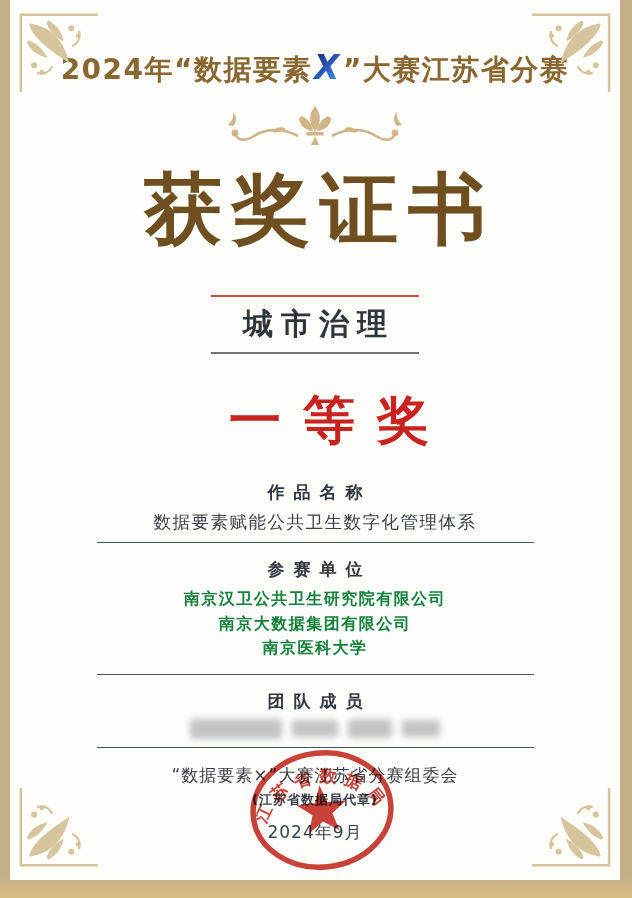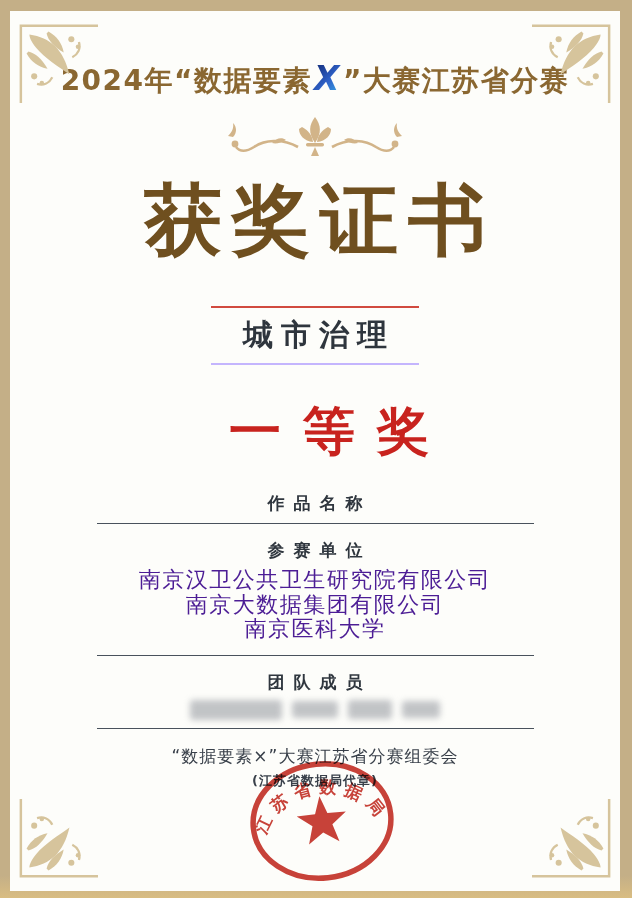--- a/index.html
+++ b/index.html
@@ -5,21 +5,21 @@
   * { margin:0; padding:0; box-sizing:border-box; }
   html,body { width:632px; height:898px; }
   body {
     font-family:"DejaVu Sans","Liberation Sans",sans-serif;
     background:#c6b189;
     position:relative;
     overflow:hidden;
   }
   .frame { position:absolute; inset:0; background:linear-gradient(#c4af87,#c4af87 97.5%,#d9bd82); }
   .paper {
-    position:absolute; left:10px; top:11px; width:610px; height:880px;
+    position:absolute; left:10px; top:0; width:610px; height:880px;
     background:#fdfdfa; text-align:center; overflow:hidden;
   }
   
   .corner { position:absolute; width:80px; height:80px; }
   .corner.tl { left:8px;  top:12px; }
   .corner.tr { right:8px; top:12px;  transform:scaleX(-1); }
   .corner.bl { left:8px;  bottom:12px; transform:scaleY(-1); }
   .corner.br { right:8px; bottom:12px; transform:scale(-1,-1); }
   .corner svg { width:100%; height:100%; display:block; }
 
@@ -38,41 +38,41 @@
   .fleur svg { width:100%; height:100%; display:block; }
 
   .main-title {
     margin-top:14px; font-size:78px; font-weight:900; line-height:92px;
     letter-spacing:10px; text-indent:10px; color:#6f4f1f;
   }
 
   
   .category {
     display:inline-block; margin-top:40px; padding:7px 24px;
-    border-top:2px solid #d14a3f; border-bottom:2px solid #c4b5fd;
+    border-top:2px solid #d14a3f; border-bottom:2px solid #737373;
     font-size:30px; font-weight:600; letter-spacing:8px; text-indent:8px;
     color:#2e353d;
   }
 
   .award {
     margin-top:36px; font-size:52px; font-weight:900; line-height:60px;
     letter-spacing:22px; text-indent:22px; color:#c8231e;margin-left:28px;
   }
 
   
   .sec-label {
     font-size:17px; font-weight:800; letter-spacing:9px; text-indent:9px;
     line-height:24px; color:#2f363e;
   }
   .sec-label.work  { margin-top:30px; }
   .sec-label.units { margin-top:14px; }
   .sec-label.team  { margin-top:14px; }
   .sec-value { margin-top:6px; font-size:17.5px; line-height:24px; letter-spacing:1.5px; color:#3a4149; }
   .unit-list { margin-top:6px; }
-  .unit-item { font-size:22px; line-height:24.5px; letter-spacing:1.5px; color:#4c1d95; }
+  .unit-item { font-size:16px; line-height:24.5px; letter-spacing:1.5px; color:#15803d;font-weight:bold; }
   .divider { width:437px; height:0; margin:0 auto; border-top:1.6px solid #49525c; }
   .divider.d1 { margin-top:8px; }
   .divider.d2 { margin-top:13px; }
   .divider.d3 { margin-top:6px; }
 
   
   .redacted {
     margin-top:4px; height:24px; display:flex; justify-content:center;
     align-items:center; gap:10px; filter:blur(3px); opacity:.75;
   }
@@ -190,20 +190,21 @@
 
     <div class="main-title">获奖证书</div>
 
     <div>
       <div class="category">城市治理</div>
     </div>
 
     <div class="award">一等奖</div>
 
     <div class="sec-label work">作品名称</div>
+    <div class="sec-value">数据要素赋能公共卫生数字化管理体系</div>
     <div class="divider d1"></div>
 
     <div class="sec-label units">参赛单位</div>
     <div class="unit-list">
       <div class="unit-item">南京汉卫公共卫生研究院有限公司</div>
       <div class="unit-item">南京大数据集团有限公司</div>
       <div class="unit-item">南京医科大学</div>
     </div>
     <div class="divider d2"></div>
 
@@ -212,20 +213,21 @@
       <i></i>
         <i></i>
         <i></i>
         <i></i>
     </div>
     <div class="divider d3"></div>
 
     <div class="footer">
       <div class="committee">“数据要素×”大赛江苏省分赛组委会</div>
       <div class="seal-note">(江苏省数据局代章)</div>
+      <div class="date-line">2024年9月</div>
     </div>
 
     <div class="seal">
       <svg viewBox="0 0 150 126">
         <defs>
           <path id="sealArc" d="M17,82 A58,47 0 1 1 133,82" fill="none"></path>
         </defs>
         <ellipse cx="75" cy="63" rx="69" ry="57" fill="none" stroke="#c2281e" stroke-width="5.5"></ellipse>
         <polygon fill="#c2281e" points="75,38 81.2,55.5 99.7,56 85,67.2 90.3,85 75,74.5 59.7,85 65,67.2 50.3,56 68.8,55.5"></polygon>
         <text font-size="17" font-weight="bold" fill="#c2281e" letter-spacing="7">

